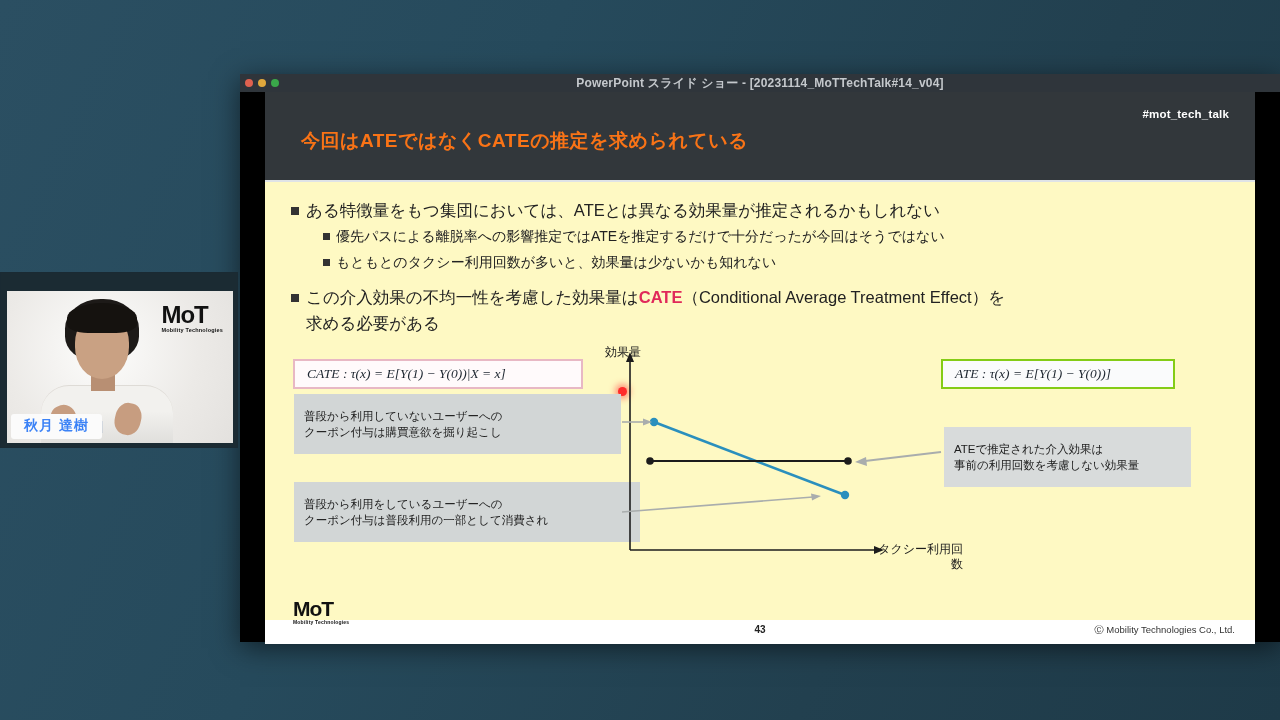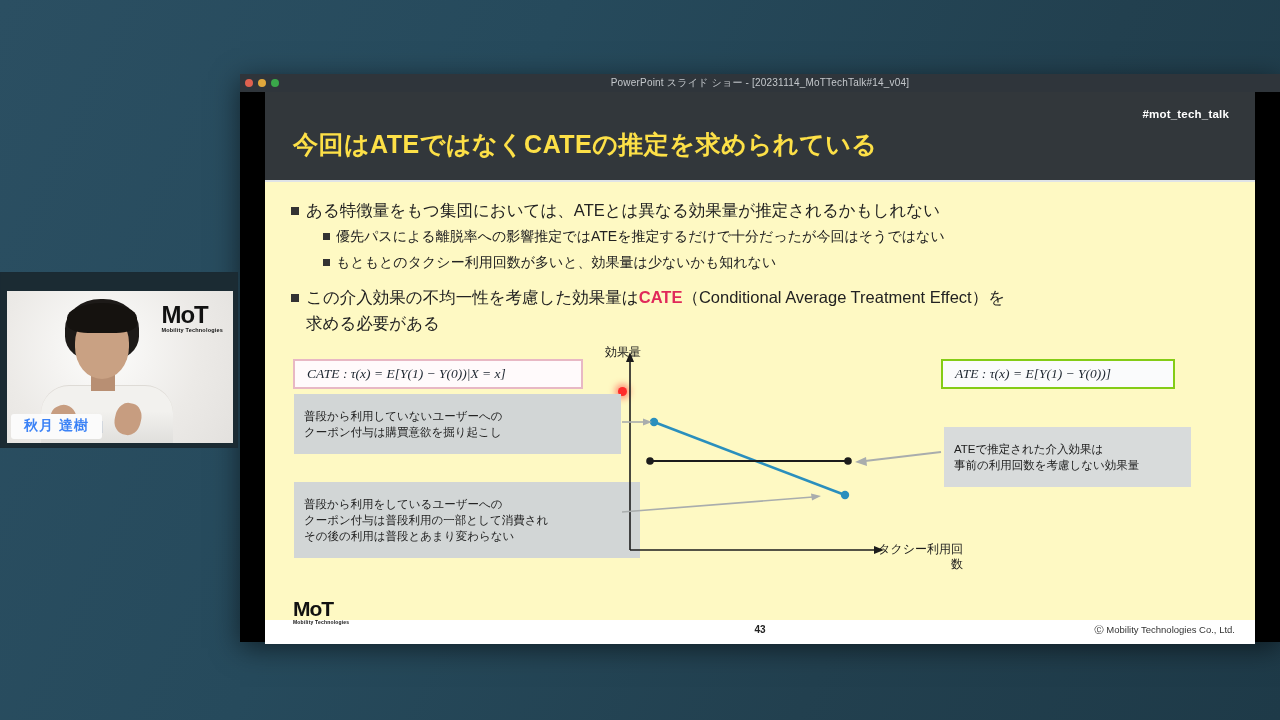--- a/index.html
+++ b/index.html
@@ -16,39 +16,39 @@
     background:#000; box-shadow:0 6px 26px rgba(0,0,0,.55);
   }
   #titlebar{
     position:relative; height:18px; width:100%;
     background:#2f353b; display:flex; align-items:center;
   }
   #traffic{ position:absolute; left:5px; top:5px; display:flex; gap:5px; }
   .dot{ width:8px;height:8px;border-radius:50%; }
   .dot.red{ background:#e0614f; } .dot.yel{ background:#e0a83c; } .dot.grn{ background:#3aa84a; }
   #titlebar-text{
-    width:100%; text-align:center; color:#c4c8cc; font-size:10px;
-    letter-spacing:.2px; white-space:nowrap;
+    width:100%; text-align:center; color:#c4c8cc; font-size:12px;
+    letter-spacing:.2px; white-space:nowrap;font-weight:bold;
   }
 
   
   #slide{
     position:absolute; left:25px; top:18px; width:990px; height:550px;
     background:#ffffff;
   }
   #slide-header{
     position:relative; height:88px; background:#32373b;
   }
   #hashtag{
     position:absolute; right:26px; top:16px; color:#ffffff;
     font-size:11.5px; font-weight:bold; letter-spacing:.2px;
   }
   #slide-title{
-    position:absolute; left:28px; top:36px; color:#fde047;
-    font-size:25px; font-weight:bold; letter-spacing:.5px;
+    position:absolute; left:36px; top:36px; color:#f97316;
+    font-size:19px; font-weight:bold; letter-spacing:.5px;
   }
   #accent-rule{ height:2px; background:#dfe3e6; }
 
   #slide-body{ position:relative; height:438px; background:#fef9c3; }
 
   
   .bullet{ position:absolute; color:#222; white-space:nowrap; }
   .b1{ left:26px; font-size:16.5px; }
   .b2{ left:58px; font-size:14px; }
   .sq{ display:inline-block; width:8px;height:8px;background:#333;
@@ -174,21 +174,20 @@
       <div class="formula" style="left:676px; top:177px; width:234px;">ATE : τ(x) = E[Y(1) − Y(0))]</div>
 
       <div class="note" style="left:29px; top:212px; width:327px;">
         <div>普段から利用していないユーザーへの</div>
         <div>クーポン付与は購買意欲を掘り起こし</div>
       </div>
 
       <div class="note" style="left:29px; top:300px; width:346px;">
         <div>普段から利用をしているユーザーへの</div>
         <div>クーポン付与は普段利用の一部として消費され</div>
-        <div>その後の利用は普段とあまり変わらない</div>
       </div>
 
       <div class="note light" style="left:679px; top:245px; width:247px;">
         <div>ATEで推定された介入効果は</div>
         <div>事前の利用回数を考慮しない効果量</div>
       </div>
 
       <svg id="chart" viewBox="0 0 990 438">
 
         <line x1="365" y1="178" x2="365" y2="368" stroke="#1c1c1c" stroke-width="1.6"></line>

